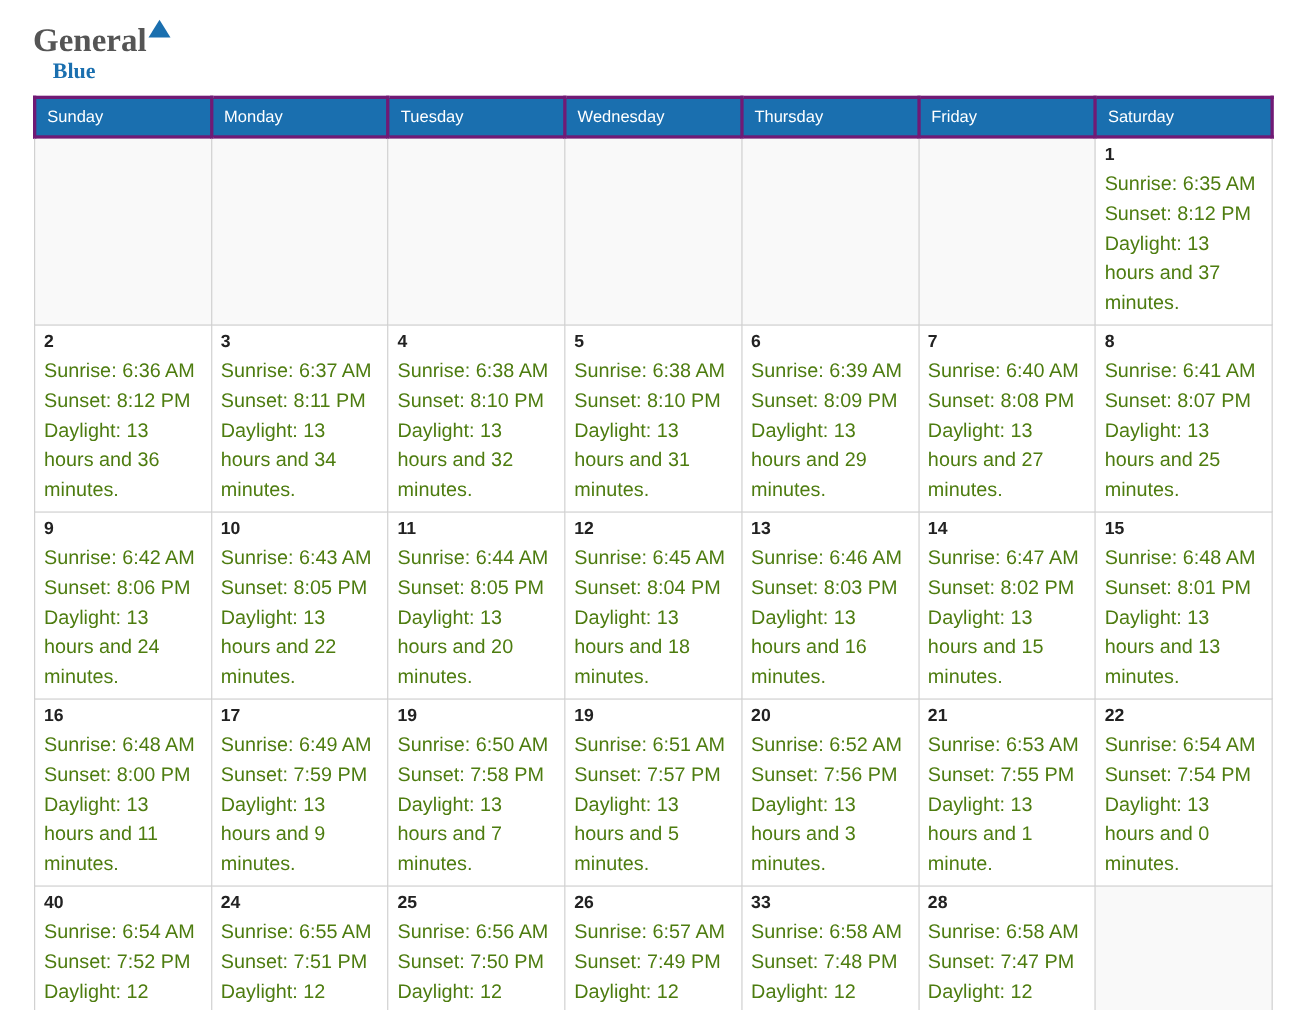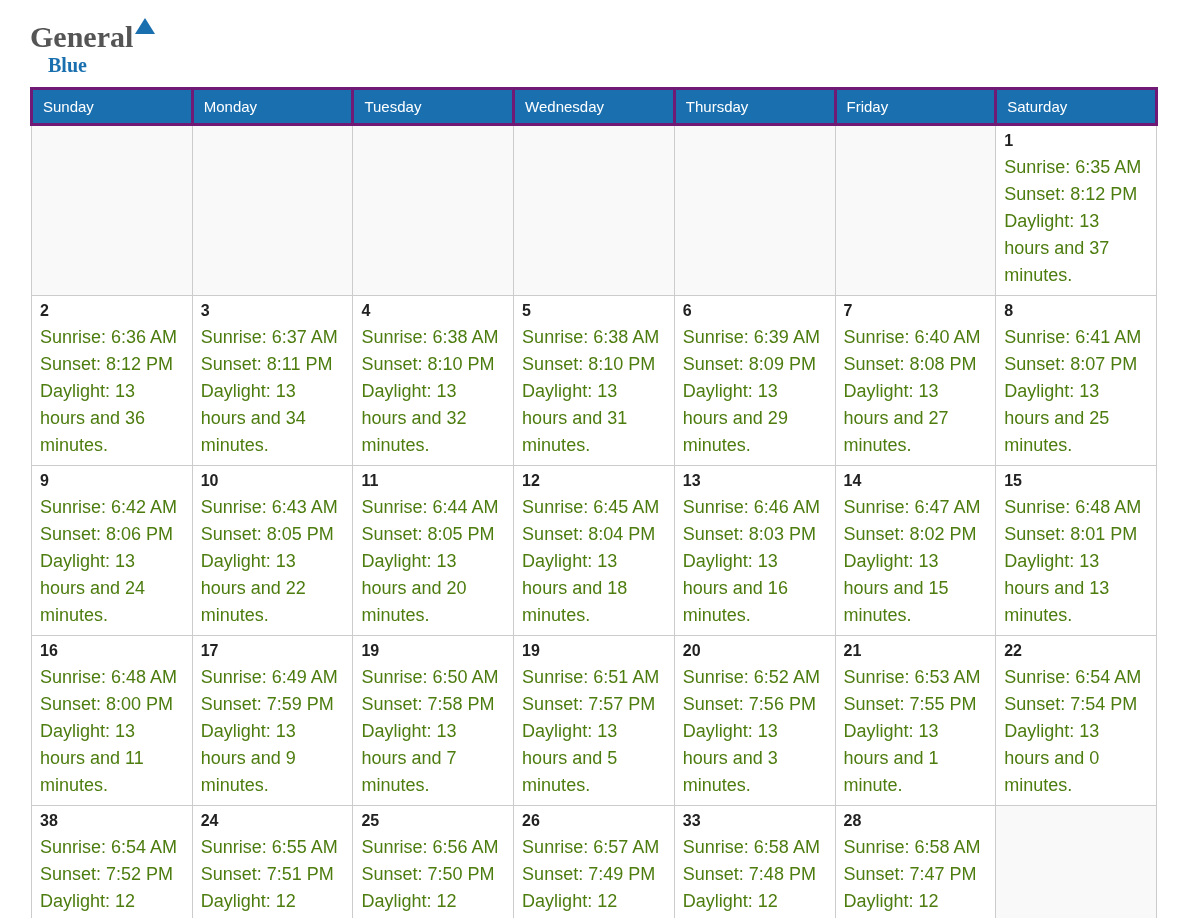--- a/index.html
+++ b/index.html
@@ -207,21 +207,21 @@
           <div class="day-number">21</div>
           <div class="day-info">Sunrise: 6:53 AM<br>Sunset: 7:55 PM<br>Daylight: 13 hours and 1 minute.</div>
         </td>
         <td>
           <div class="day-number">22</div>
           <div class="day-info">Sunrise: 6:54 AM<br>Sunset: 7:54 PM<br>Daylight: 13 hours and 0 minutes.</div>
         </td>
       </tr>
       <tr>
         <td>
-          <div class="day-number">38</div>
+          <div class="day-number">40</div>
           <div class="day-info">Sunrise: 6:54 AM<br>Sunset: 7:52 PM<br>Daylight: 12 hours and 58 minutes.</div>
         </td>
         <td>
           <div class="day-number">24</div>
           <div class="day-info">Sunrise: 6:55 AM<br>Sunset: 7:51 PM<br>Daylight: 12 hours and 56 minutes.</div>
         </td>
         <td>
           <div class="day-number">25</div>
           <div class="day-info">Sunrise: 6:56 AM<br>Sunset: 7:50 PM<br>Daylight: 12 hours and 54 minutes.</div>
         </td>

